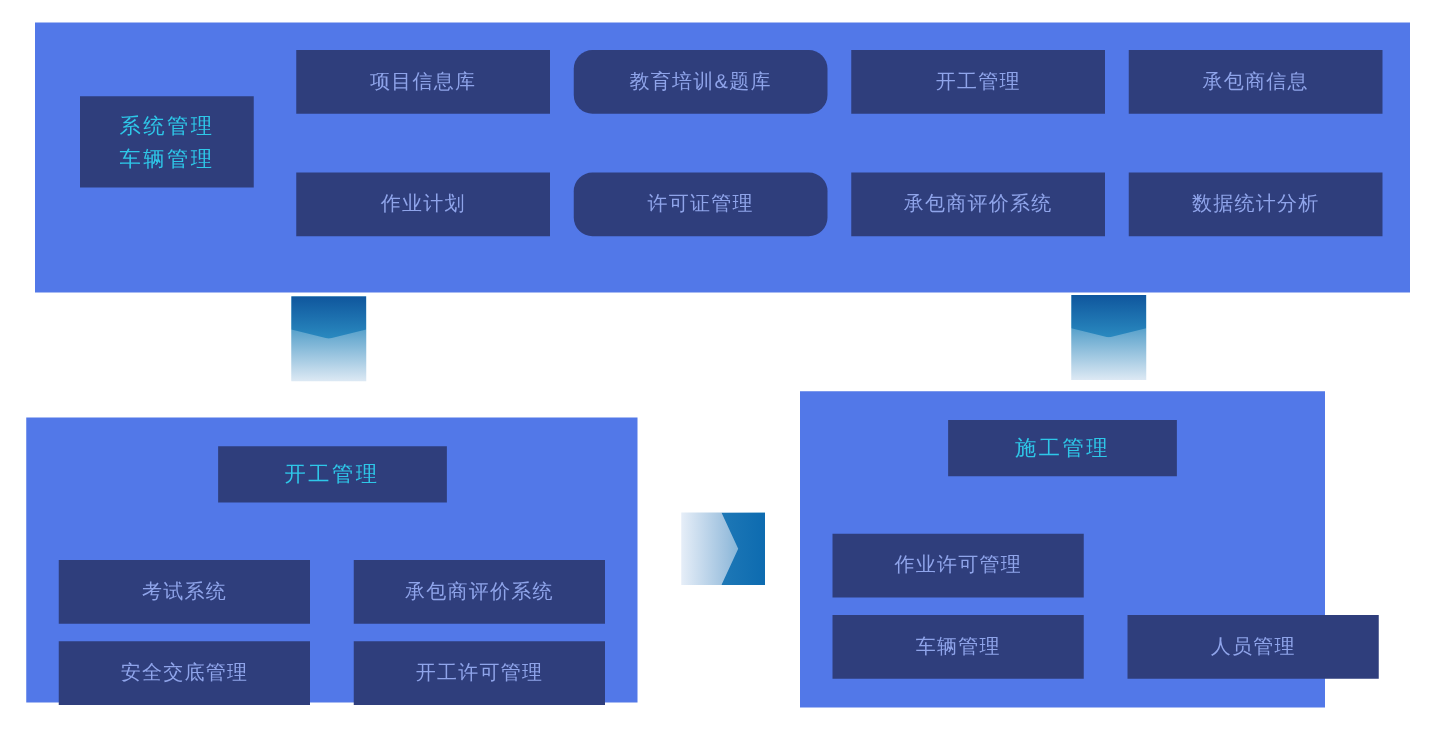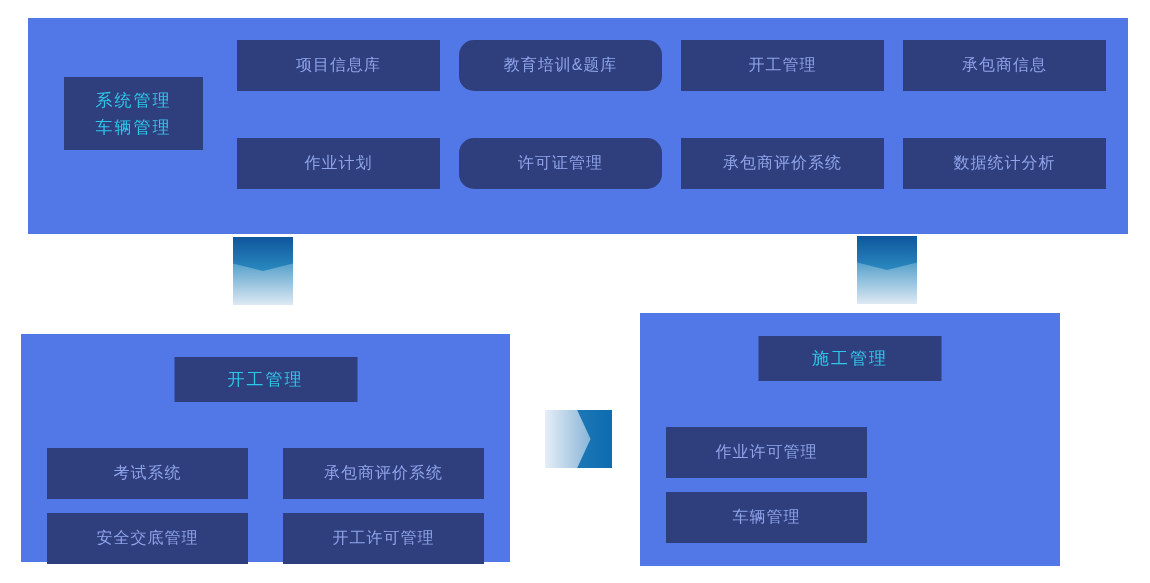--- a/index.html
+++ b/index.html
@@ -82,15 +82,16 @@
     <div class="navy bbox br1 bc1">考试系统</div>
     <div class="navy bbox br1 bc2">承包商评价系统</div>
     <div class="navy bbox br2 bc1">安全交底管理</div>
     <div class="navy bbox br2 bc2">开工许可管理</div>
   </div>
 
   <div id="br-panel" class="panel">
     <div class="navy bp-header">施工管理</div>
     <div class="navy bbox br1 bc1">作业许可管理</div>
     <div class="navy bbox br2 bc1">车辆管理</div>
+    <div class="navy bbox br2 bc2">人员管理</div>
   </div>
 
 </div>
 
 </body></html>

